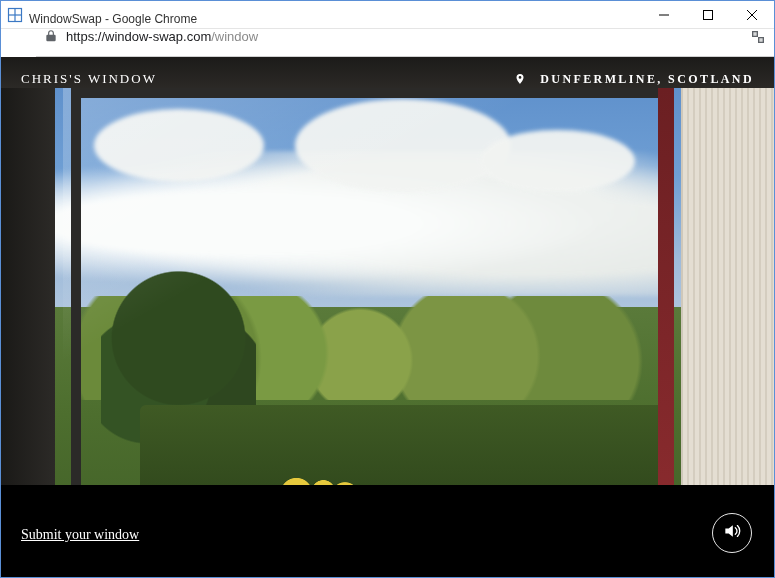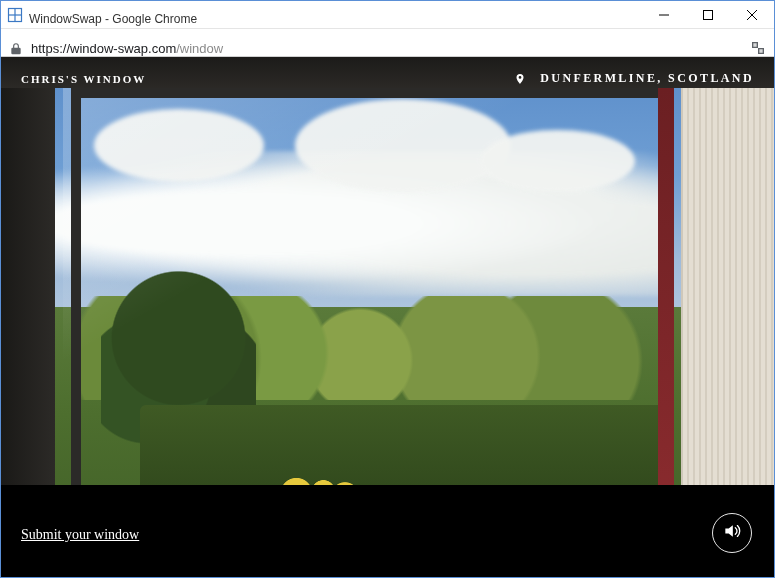--- a/index.html
+++ b/index.html
@@ -8,21 +8,21 @@
 
   
   .titlebar { height: 28px; background: #fff; display: flex; align-items: center; padding: 0 0 0 6px; border-bottom: 1px solid #e5e5e5; }
   .titlebar .favicon { width: 16px; height: 16px; margin-right: 6px; display:flex; align-items:center; justify-content:center; }
   .titlebar .title { font-size: 12px; color: #333; flex: 1; margin-top: 9px; }
   .win-controls { display: flex; height: 100%; }
   .win-btn { width: 44px; height: 100%; display: flex; align-items: center; justify-content: center; color: #222; }
   .win-btn svg { width: 10px; height: 10px; }
 
   
-  .addrbar { height: 28px; background: #fff; display: flex; align-items: flex-end; padding: 0 8px; border-bottom: 1px solid #d0d0d0; }
+  .addrbar { height: 28px; background: #fff; display: flex; align-items: flex-start; padding: 0 8px; border-bottom: 1px solid #d0d0d0; margin-left: 35px; }
   .lock { width: 14px; height: 14px; color: #5f6368; margin-right: 8px; }
   .url { font-size: 13px; color: #202124; }
   .url .path { color: #8a8a8a; }
   .addr-spacer { flex: 1; }
   .translate { width:16px; height:16px; color:#5f6368; }
 
   
   .viewport { position: relative; width: 100%; height: calc(578px - 28px - 28px - 2px); background:#000; }
   .scene { position: absolute; inset:0; overflow:hidden; }
 
@@ -47,21 +47,21 @@
   .frame-left { position:absolute; top:0; bottom:0; left:0; width:7%; background: linear-gradient(90deg,#1a1917,#2c2a27); }
   .frame-top { position:absolute; top:0; left:0; right:0; height:6%; background: linear-gradient(#1c1b19,#2b2926); }
   .frame-inner { position:absolute; top:6%; bottom:12%; left:9%; right:13%; border: 10px solid #2b2a28; border-right-width: 8px; border-bottom-width: 8px; }
   .sill { position:absolute; left:0; right:0; bottom:12%; height:4%; background: linear-gradient(#c8c5be,#a6a39b); }
   .curtain { position:absolute; top:6%; bottom:12%; right:13%; width:2%; background: linear-gradient(#6b1f22,#8a2b2e); }
   .blind { position:absolute; top:5%; bottom:12%; right:0; width:12%; background: repeating-linear-gradient( to right, #e4ded2 0 4px, #d4cdbf 4px 6px ); border-left: 2px solid #cfc8ba; }
   .blind-top { position:absolute; top:3%; right:0; width:12.6%; height:3%; background:#bfb8a9; }
 
   
   .overlay-top { position:absolute; top:0; left:0; right:0; padding: 14px 20px; display:flex; align-items:center; justify-content:space-between; color:#fff; font-family: Georgia, 'Times New Roman', serif; }
-  .owner { font-size: 11px; letter-spacing: 2px; font-weight:700; }
+  .owner { font-size: 13px; letter-spacing: 2px; font-weight:400; }
   .brand { position:absolute; left:50%; transform:translateX(-50%); font-style: italic; font-weight: 700; font-size: 18px; letter-spacing: .5px; }
   .location { font-size: 12px; letter-spacing: 2.4px; font-weight: 700; display:flex; align-items:center; gap:14px; }
   .pin { width:12px; height:12px; }
 
   .bottombar { position:absolute; left:0; right:0; bottom:0; height:92px; background:#000; display:flex; align-items:flex-end; justify-content:center; color:#fff; }
   .submit { position:absolute; left:20px; bottom:34px; color:#fff; font-family: Georgia, serif; font-size:14px; text-decoration: underline; }
   .open-btn { border:1px solid #fff; border-radius: 999px; padding: 12px 26px; font-family: Georgia, serif; font-size: 13.5px; color:#fff; background:transparent; }
   .sound { position:absolute; right:22px; bottom:24px; width:40px; height:40px; border:1px solid rgba(255,255,255,.9); border-radius:50%; display:flex; align-items:center; justify-content:center; color:#fff; }
   .sound svg { width:20px; height:20px; }
 

